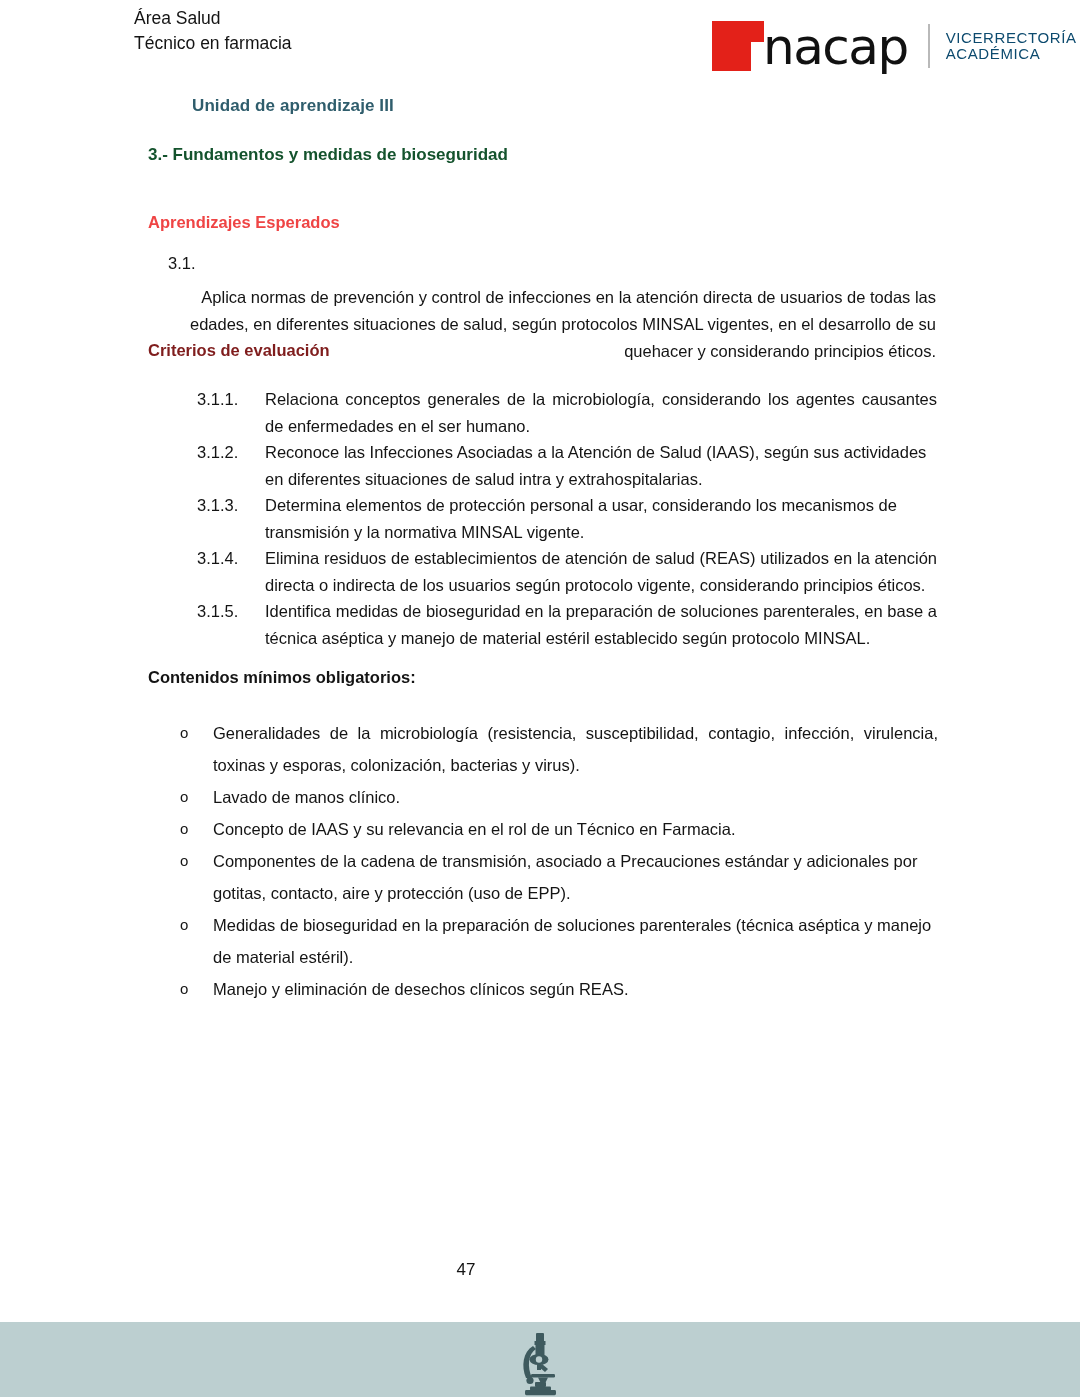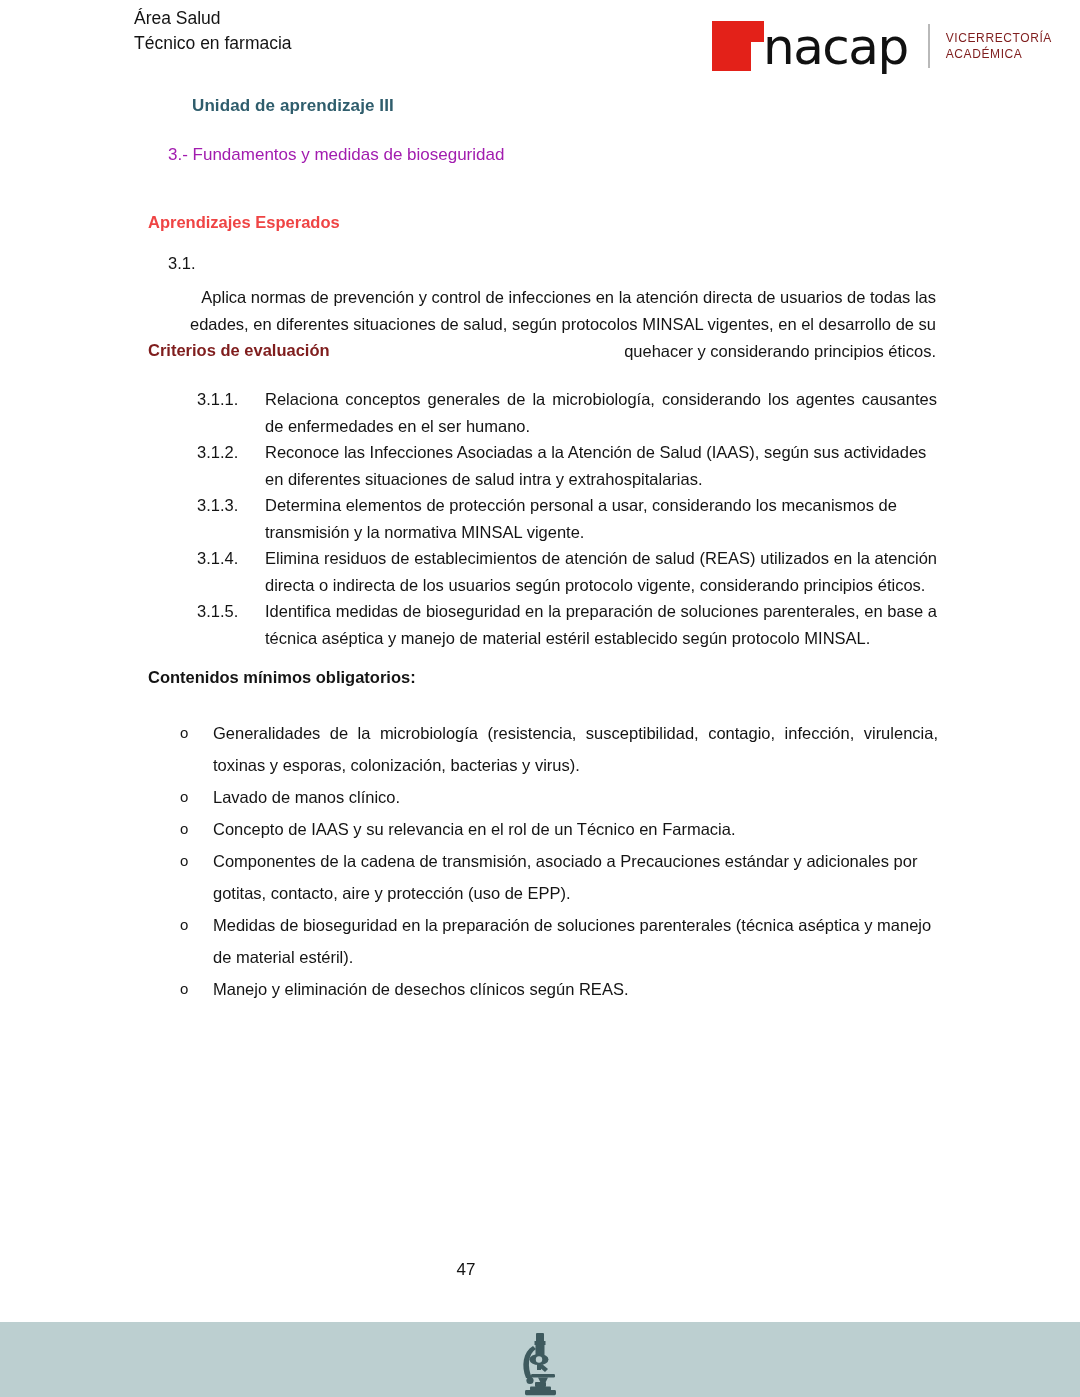--- a/index.html
+++ b/index.html
@@ -86,24 +86,24 @@
     margin-top: 2px;
   }
   .logo-divider {
     width: 2px;
     height: 44px;
     background: #B9B9B9;
     margin: 0 16px 0 20px;
   }
   .logo-sub {
     font-family: "Liberation Sans", sans-serif;
-    font-size: 12px;
+    font-size: 15px;
     line-height: 16px;
     letter-spacing: 0.6px;
-    color: #7f1d1d;
+    color: #0c4a6e;
   }
   .logo-sub div { white-space: nowrap; }
 
   
   .content {
     position: absolute;
     left: 0;
     top: 0;
     width: 1080px;
   }
@@ -116,23 +116,22 @@
     font-weight: 700;
     color: #2F5D6C;
     letter-spacing: 0.1px;
   }
 
   .section-title {
     position: absolute;
     left: 148px;
     top: 145px;
     font-size: 17px;
-    font-weight: 400;
-    color: #a21caf;
-    margin-left: 20px;
+    font-weight: 700;
+    color: #14532d;
   }
 
   .subsection-title {
     position: absolute;
     left: 148px;
     top: 213px;
     font-size: 16.5px;
     font-weight: 700;
     color: #ef4444;
   }

